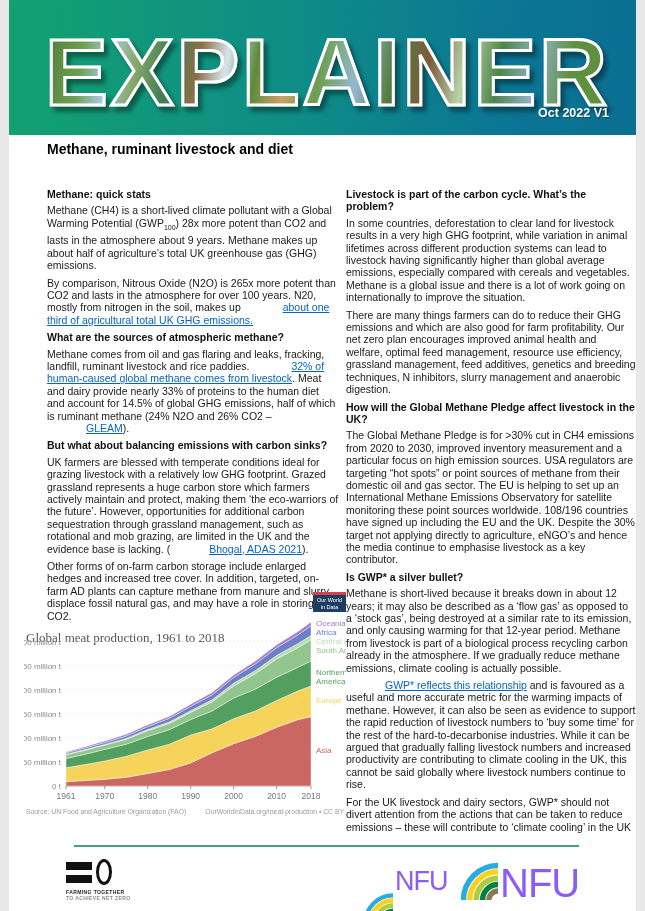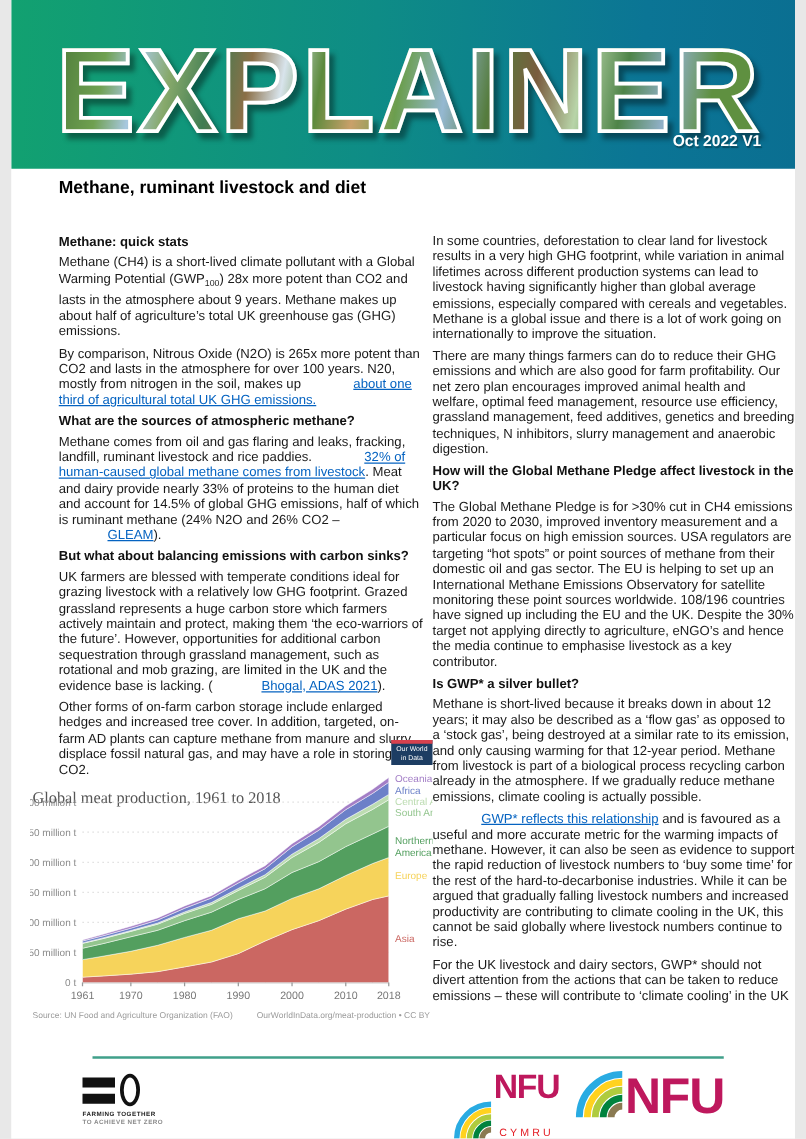--- a/index.html
+++ b/index.html
@@ -64,21 +64,21 @@
   .nz-row { display:flex; align-items:center; gap:4px; height:28px; }
   .nz-bars { display:flex; flex-direction:column; gap:5px; }
   .nz-bars .bar { width:26px; height:8px; background:#111; }
   .nz-zero { width:16px; height:26px; border:3.5px solid #111; border-radius:50%; }
   .nz-text { font-size:5px; line-height:6px; font-weight:bold; color:#222; letter-spacing:0.4px; margin-top:3px; }
   .nz-text .dim { color:#8a8a8a; }
   .nfu-logo { position:absolute; display:flex; align-items:flex-end; gap:2px; }
   .nfu-cymru { left:352px; top:858px; }
   .nfu-main  { left:449px; top:854px; }
   .nfu-textcol { display:flex; flex-direction:column; align-items:center; }
-  .nfu-name { font-weight:bold; color:#be185d; line-height:0.85; letter-spacing:-1px; }
+  .nfu-name { font-weight:normal; color:#8b5cf6; line-height:0.85; letter-spacing:-1px;margin-top:12px; }
   .nfu-cymru .nfu-name { font-size:27px; }
   .nfu-main  .nfu-name { font-size:40px; }
   .nfu-sub { font-size:8.5px; font-weight:normal; color:#E31B23; letter-spacing:2.5px; margin-top:20px; }
 </style>
 </head>
 <body>
 
 <div class="page">
 
   <div class="header">
@@ -92,20 +92,21 @@
       <h3>Methane: quick stats</h3>
       <p><span>Methane (CH4) is a short-lived climate pollutant with a Global Warming Potential (GWP</span><sub>100</sub><span>) 28x more potent than CO2 and lasts in the atmosphere about 9 years. Methane makes up about half of agriculture’s total UK greenhouse gas (GHG) emissions.</span></p>
       <p><span>By comparison, Nitrous Oxide (N2O) is 265x more potent than CO2 and lasts in the atmosphere for over 100 years. N20, mostly from nitrogen in the soil, makes up </span><a class="link" href="#">about one third of agricultural total UK GHG emissions.</a></p>
       <h3>What are the sources of atmospheric methane?</h3>
       <p><span>Methane comes from oil and gas flaring and leaks, fracking, landfill, ruminant livestock and rice paddies. </span><a class="link" href="#">32% of human-caused global methane comes from livestock</a><span>. Meat and dairy provide nearly 33% of proteins to the human diet and account for 14.5% of global GHG emissions, half of which is ruminant methane (24% N2O and 26% CO2 – </span><a class="link" href="#">GLEAM</a><span>).</span></p>
       <h3>But what about balancing emissions with carbon sinks?</h3>
       <p><span>UK farmers are blessed with temperate conditions ideal for grazing livestock with a relatively low GHG footprint. Grazed grassland represents a huge carbon store which farmers actively maintain and protect, making them ‘the eco-warriors of the future’. However, opportunities for additional carbon sequestration through grassland management, such as rotational and mob grazing, are limited in the UK and the evidence base is lacking. (</span><a class="link" href="#">Bhogal, ADAS 2021</a><span>).</span></p>
       <p><span>Other forms of on-farm carbon storage include enlarged hedges and increased tree cover. In addition, targeted, on-farm AD plants can capture methane from manure and slurry, displace fossil natural gas, and may have a role in storing CO2.</span></p>
     </div>
   <div class="col col-right">
+      <h3>Livestock is part of the carbon cycle. What’s the problem?</h3>
       <p><span>In some countries, deforestation to clear land for livestock results in a very high GHG footprint, while variation in animal lifetimes across different production systems can lead to livestock having significantly higher than global average emissions, especially compared with cereals and vegetables. Methane is a global issue and there is a lot of work going on internationally to improve the situation.</span></p>
       <p><span>There are many things farmers can do to reduce their GHG emissions and which are also good for farm profitability. Our net zero plan encourages improved animal health and welfare, optimal feed management, resource use efficiency, grassland management, feed additives, genetics and breeding techniques, N inhibitors, slurry management and anaerobic digestion.</span></p>
       <h3>How will the Global Methane Pledge affect livestock in the UK?</h3>
       <p><span>The Global Methane Pledge is for &gt;30% cut in CH4 emissions from 2020 to 2030, improved inventory measurement and a particular focus on high emission sources. USA regulators are targeting “hot spots” or point sources of methane from their domestic oil and gas sector. The EU is helping to set up an International Methane Emissions Observatory for satellite monitoring these point sources worldwide. 108/196 countries have signed up including the EU and the UK. Despite the 30% target not applying directly to agriculture, eNGO’s and hence the media continue to emphasise livestock as a key contributor.</span></p>
       <h3>Is GWP* a silver bullet?</h3>
       <p><span>Methane is short-lived because it breaks down in about 12 years; it may also be described as a ‘flow gas’ as opposed to a ‘stock gas’, being destroyed at a similar rate to its emission, and only causing warming for that 12-year period. Methane from livestock is part of a biological process recycling carbon already in the atmosphere. If we gradually reduce methane emissions, climate cooling is actually possible.</span></p>
       <p><a class="link" href="#">GWP* reflects this relationship</a><span> and is favoured as a useful and more accurate metric for the warming impacts of methane. However, it can also be seen as evidence to support the rapid reduction of livestock numbers to ‘buy some time’ for the rest of the hard-to-decarbonise industries. While it can be argued that gradually falling livestock numbers and increased productivity are contributing to climate cooling in the UK, this cannot be said globally where livestock numbers continue to rise.</span></p>
       <p><span>For the UK livestock and dairy sectors, GWP* should not divert attention from the actions that can be taken to reduce emissions – these will contribute to ‘climate cooling’ in the UK</span></p>
     </div>
 

